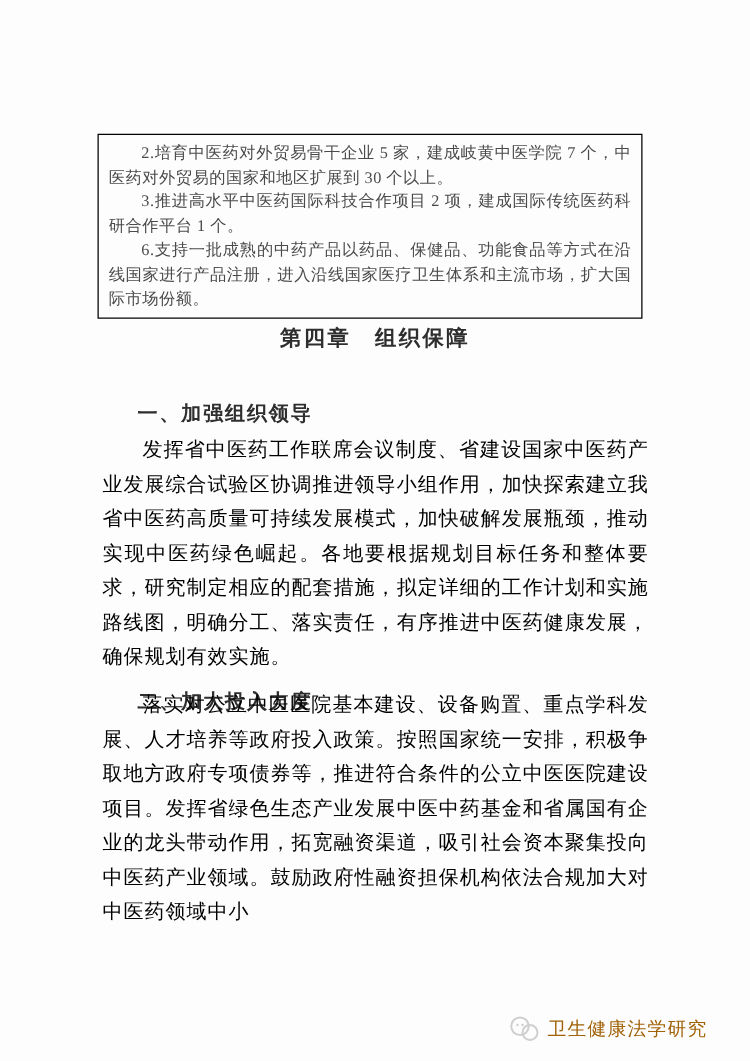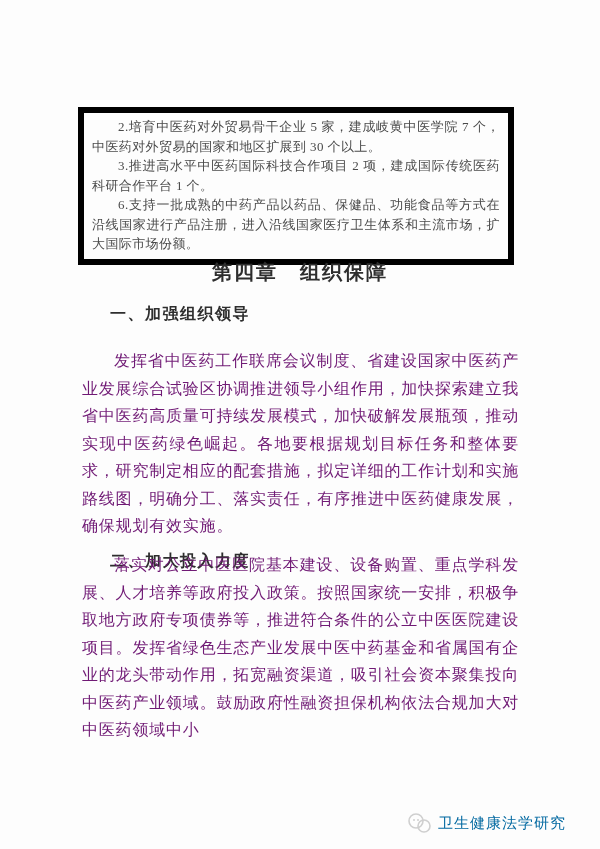--- a/index.html
+++ b/index.html
@@ -16,21 +16,21 @@
     font-family: "Liberation Serif", "DejaVu Serif", serif;
     color: #3f3f3f;
   }
   
   .notice-box {
     position: absolute;
     left: 78px;
     top: 107px;
     width: 436px;
     box-sizing: border-box;
-    border: 6px solid #000000;
+    border: 1px solid #000000;
     padding: 4px 8px 5px 8px;
     background: #fdfdfd;
   }
   .notice-box p {
     margin: 0;
     font-size: 13px;
     line-height: 19.5px;
     letter-spacing: 0.4px;
     text-indent: 2em;
     text-align: justify;
@@ -38,60 +38,60 @@
   }
   
   .chapter-title {
     position: absolute;
     left: 0;
     top: 259px;
     width: 100%;
     text-align: center;
     font-family: "Liberation Sans", "DejaVu Sans", sans-serif;
     font-weight: bold;
-    font-size: 20px;
+    font-size: 17px;
     letter-spacing: 2px;
     color: #2e2e2e;
   }
   
   .section-heading {
     position: absolute;
     left: 110px;
     font-family: "Liberation Sans", "DejaVu Sans", sans-serif;
     font-weight: bold;
     font-size: 16px;
     letter-spacing: 1.5px;
     color: #2e2e2e;
   }
-  .section-heading.s1 { top: 304px; }
+  .section-heading.s1 { top: 321px; }
   .section-heading.s2 { top: 551px; }
   
   .body-para {
     position: absolute;
     left: 82px;
     width: 437px;
     margin: 0;
     font-size: 16px;
     line-height: 27.5px;
     letter-spacing: 0.8px;
     text-indent: 2em;
     text-align: justify;
-    color: #701a75;
+    color: #000000;
   }
   .body-para.p1 { top: 347px; }
   .body-para.p2 { top: 551px; }
   
   .watermark {
     position: absolute;
     top: 812px;
     right: 34px;
     display: flex;
     align-items: center;
     gap: 5px;
-    color: #0369a1;
+    color: #a16207;
     font-family: "Liberation Sans", "DejaVu Sans", sans-serif;
     font-size: 15px;
     letter-spacing: 1px;
   }
   .watermark .logo {
     width: 26px;
     height: 22px;
     display: inline-block;
   }
 </style>

